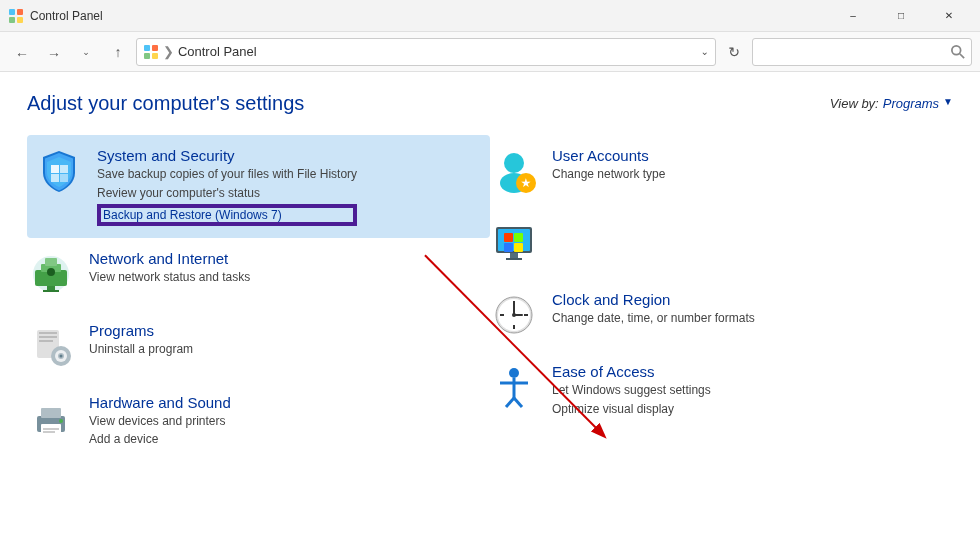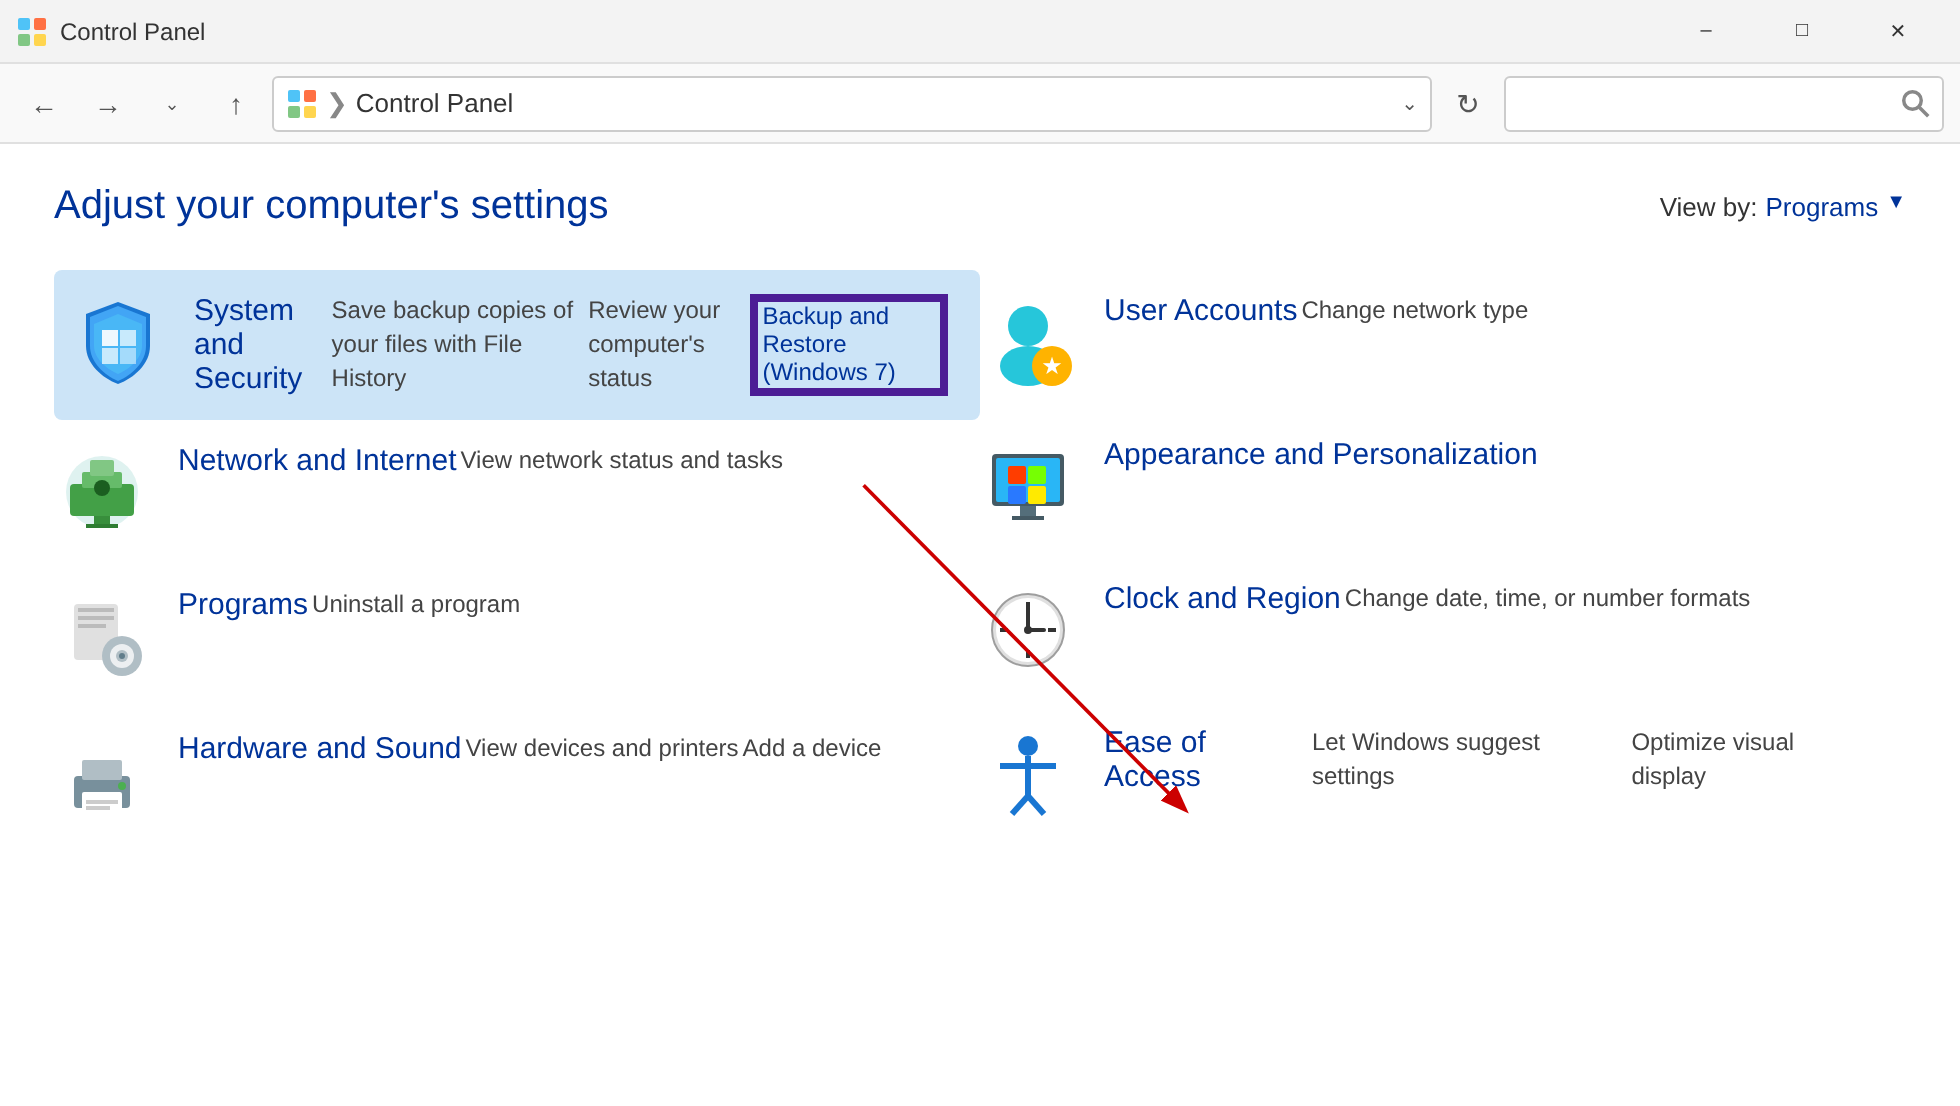--- a/index.html
+++ b/index.html
@@ -145,20 +145,21 @@
       font-size: 20px;
       color: #003399;
       font-weight: 400;
     }
     .view-by {
       display: flex;
       align-items: flex-start;
       gap: 4px;
       font-size: 13px;
       color: #333;
+      font-style: italic;
     }
     .view-by-label { color: #333; }
     .view-by-value {
       color: #003399;
       cursor: pointer;
     }
     .view-by-arrow { color: #003399; font-size: 10px; }
     .category-item {
       display: flex;
       align-items: flex-start;
@@ -172,21 +173,21 @@
       padding-left: 8px;
     }
     .cat-icon {
       width: 48px;
       height: 48px;
       flex-shrink: 0;
       display: flex;
       align-items: center;
       justify-content: center;
     }
-    .cat-text { display: flex; flex-direction: row; gap: 2px; }
+    .cat-text { display: flex; flex-direction: column; gap: 2px; }
     .cat-title {
       font-size: 15px;
       color: #003399;
       font-weight: 400;
       cursor: pointer;
     }
     .cat-subtitle {
       font-size: 12px;
       color: #444;
       line-height: 1.4;
@@ -389,23 +390,20 @@
 
             <rect x="14" y="14" width="9" height="9" fill="#ff3d00" rx="1"></rect>
             <rect x="24" y="14" width="9" height="9" fill="#76ff03" rx="1"></rect>
             <rect x="14" y="24" width="9" height="9" fill="#2979ff" rx="1"></rect>
             <rect x="24" y="24" width="9" height="9" fill="#ffea00" rx="1"></rect>
 
             <rect x="20" y="34" width="8" height="5" fill="#546e7a"></rect>
             <rect x="16" y="39" width="16" height="2" fill="#455a64"></rect>
           </svg>
         </div>
-        <div class="cat-text">
-          <span class="cat-title">Appearance and Personalization</span>
-        </div>
       </div>
 
       <div class="category-item">
         <div class="cat-icon">
           <svg width="48" height="48" viewBox="0 0 48 48" xmlns="http://www.w3.org/2000/svg">
 
             <circle cx="24" cy="24" r="18" fill="#e0e0e0" stroke="#9e9e9e" stroke-width="1"></circle>
             <circle cx="24" cy="24" r="16" fill="white"></circle>
 
             <line x1="24" y1="10" x2="24" y2="14" stroke="#333" stroke-width="2"></line>

